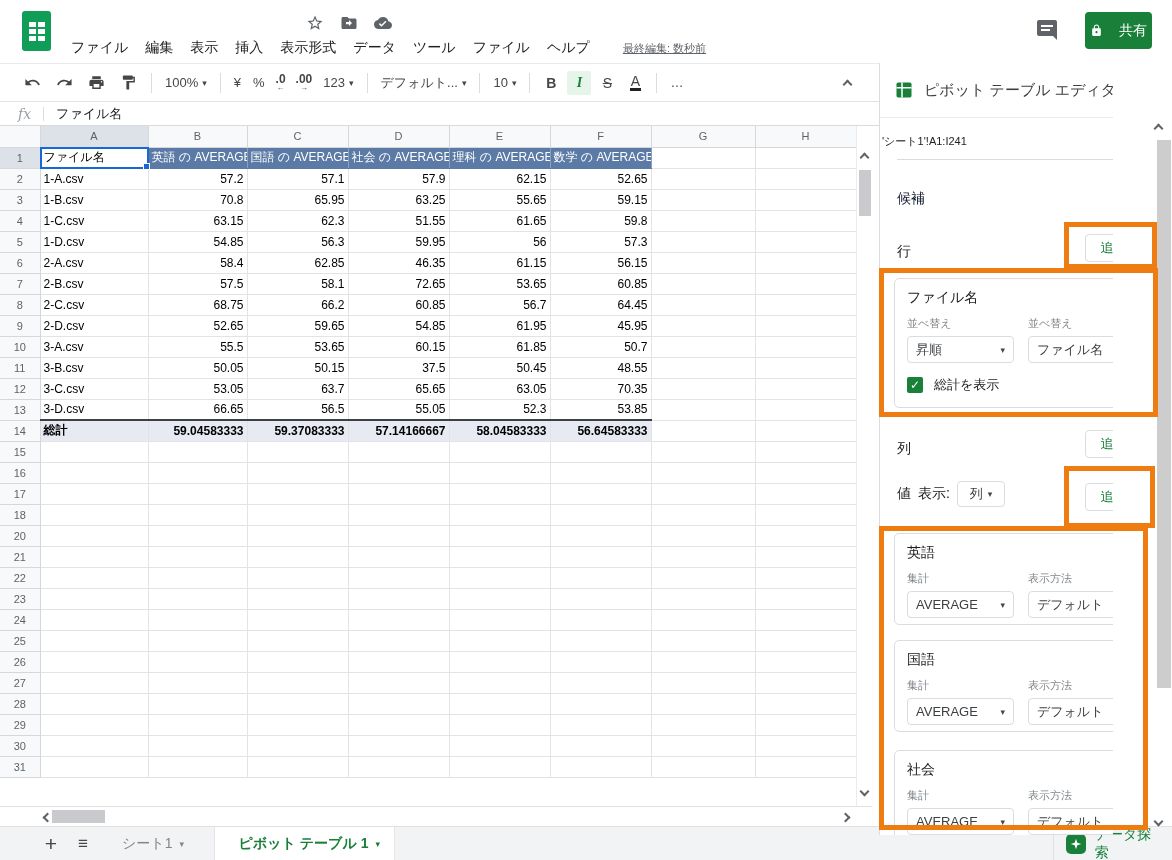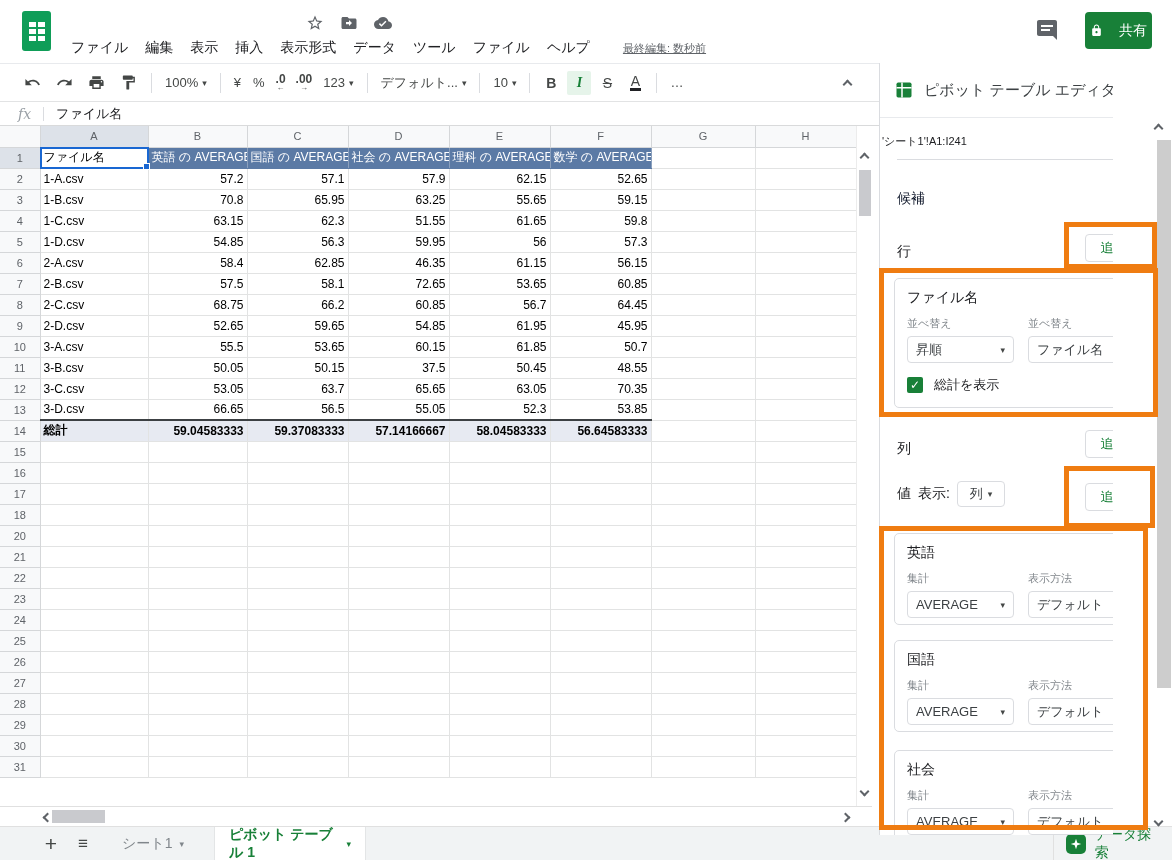--- a/index.html
+++ b/index.html
@@ -82,21 +82,21 @@
 
   
   #bottombar { left:0; top:826px; width:1172px; height:34px; background:#f1f3f4; border-top:1px solid #e0e0e0; }
   #add-sheet { left:36px; top:2px; width:30px; height:30px; font-size:21px; color:#444746;
                display:flex; align-items:center; justify-content:center; }
   #all-sheets { left:68px; top:2px; width:30px; height:30px; font-size:17px; color:#444746;
                 display:flex; align-items:center; justify-content:center; }
   .sheet-tab { top:0; height:33px; display:flex; align-items:center; gap:7px; font-size:14px; padding:0 14px; }
   #tab-sheet1 { left:108px; color:#80868b; }
   #tab-sheet1 .caret { color:#80868b; }
-  #tab-pivot { left:214px; width:152px; background:#fff; color:#188038; justify-content:flex-start;
+  #tab-pivot { left:214px; width:181px; background:#fff; color:#188038; justify-content:flex-end;
                border-left:1px solid #e3e5e6; border-right:1px solid #e3e5e6; font-weight:bold; }
   #tab-pivot .caret { color:#188038; }
   #explore-div { left:1053px; top:0; width:1px; height:33px; background:#e0e0e0; }
   #explore-btn { left:1058px; top:0; height:33px; display:flex; align-items:center; gap:9px; padding:0 8px; }
   #explore-ic { width:20px; height:20px; background:#188038; border-radius:5px;
                 display:flex; align-items:center; justify-content:center; }
   #explore-ic svg { width:14px; height:14px; }
   #explore-label { font-size:14px; color:#188038; }
 
   

